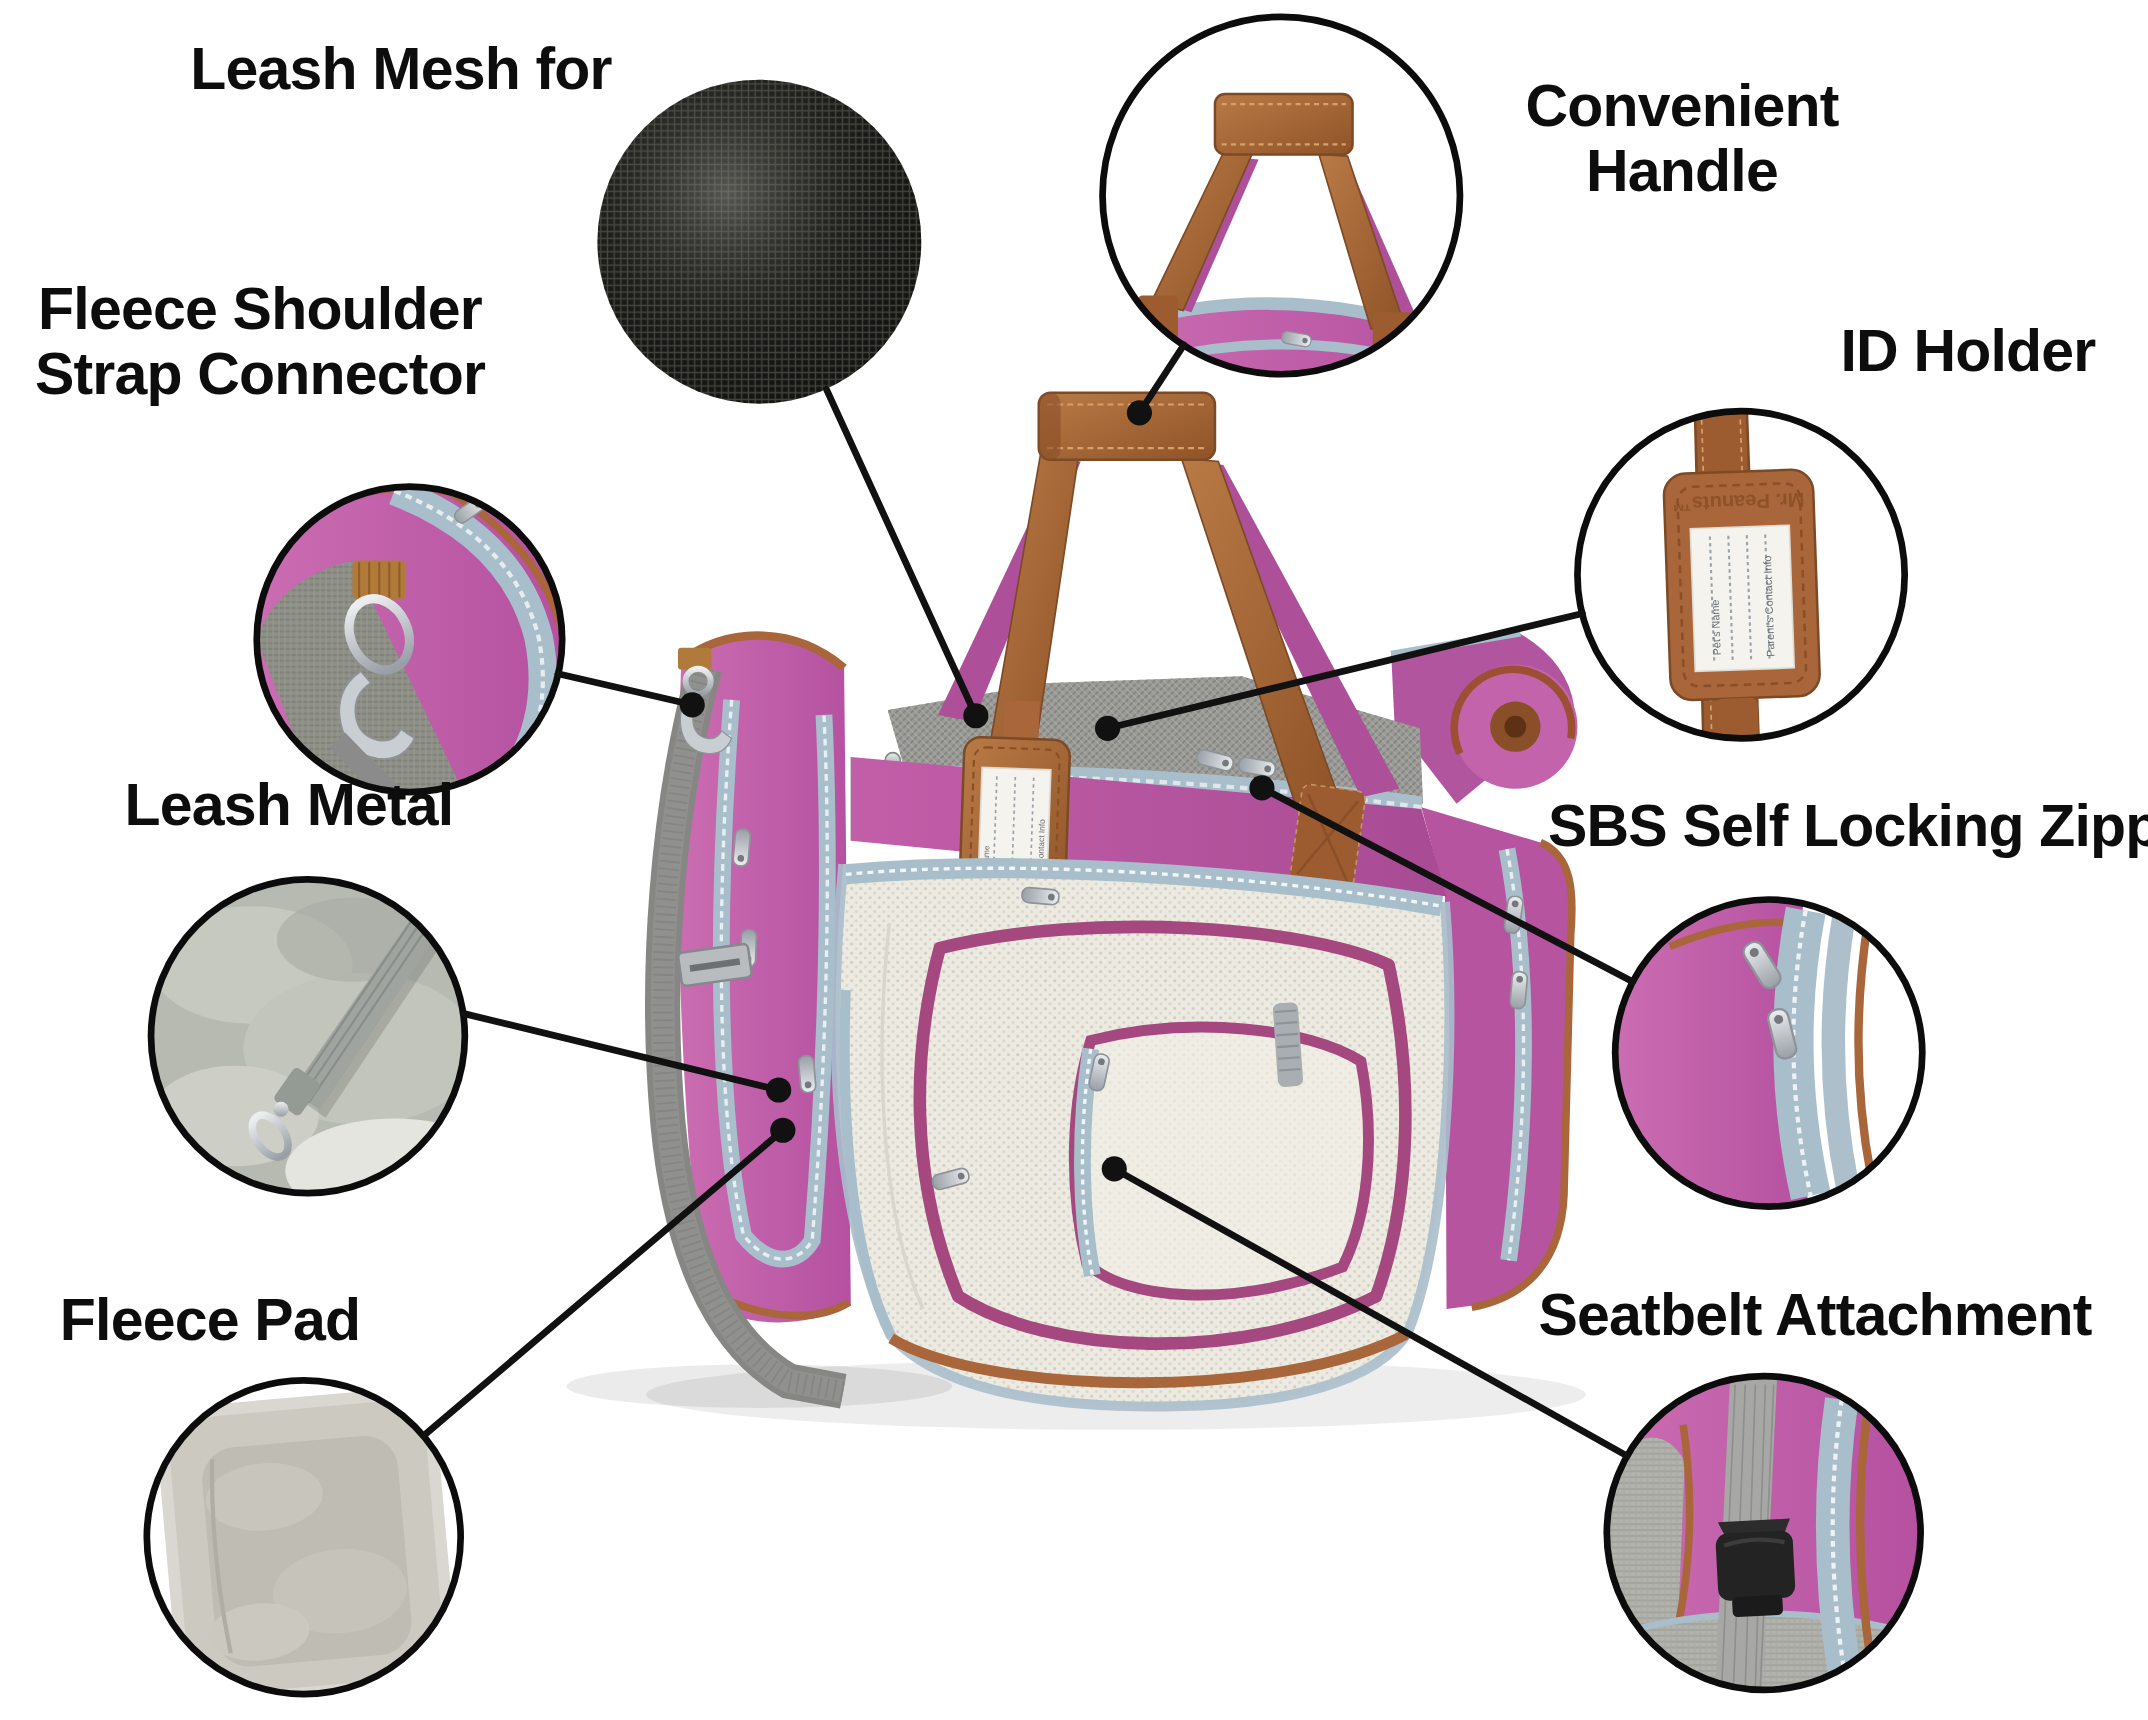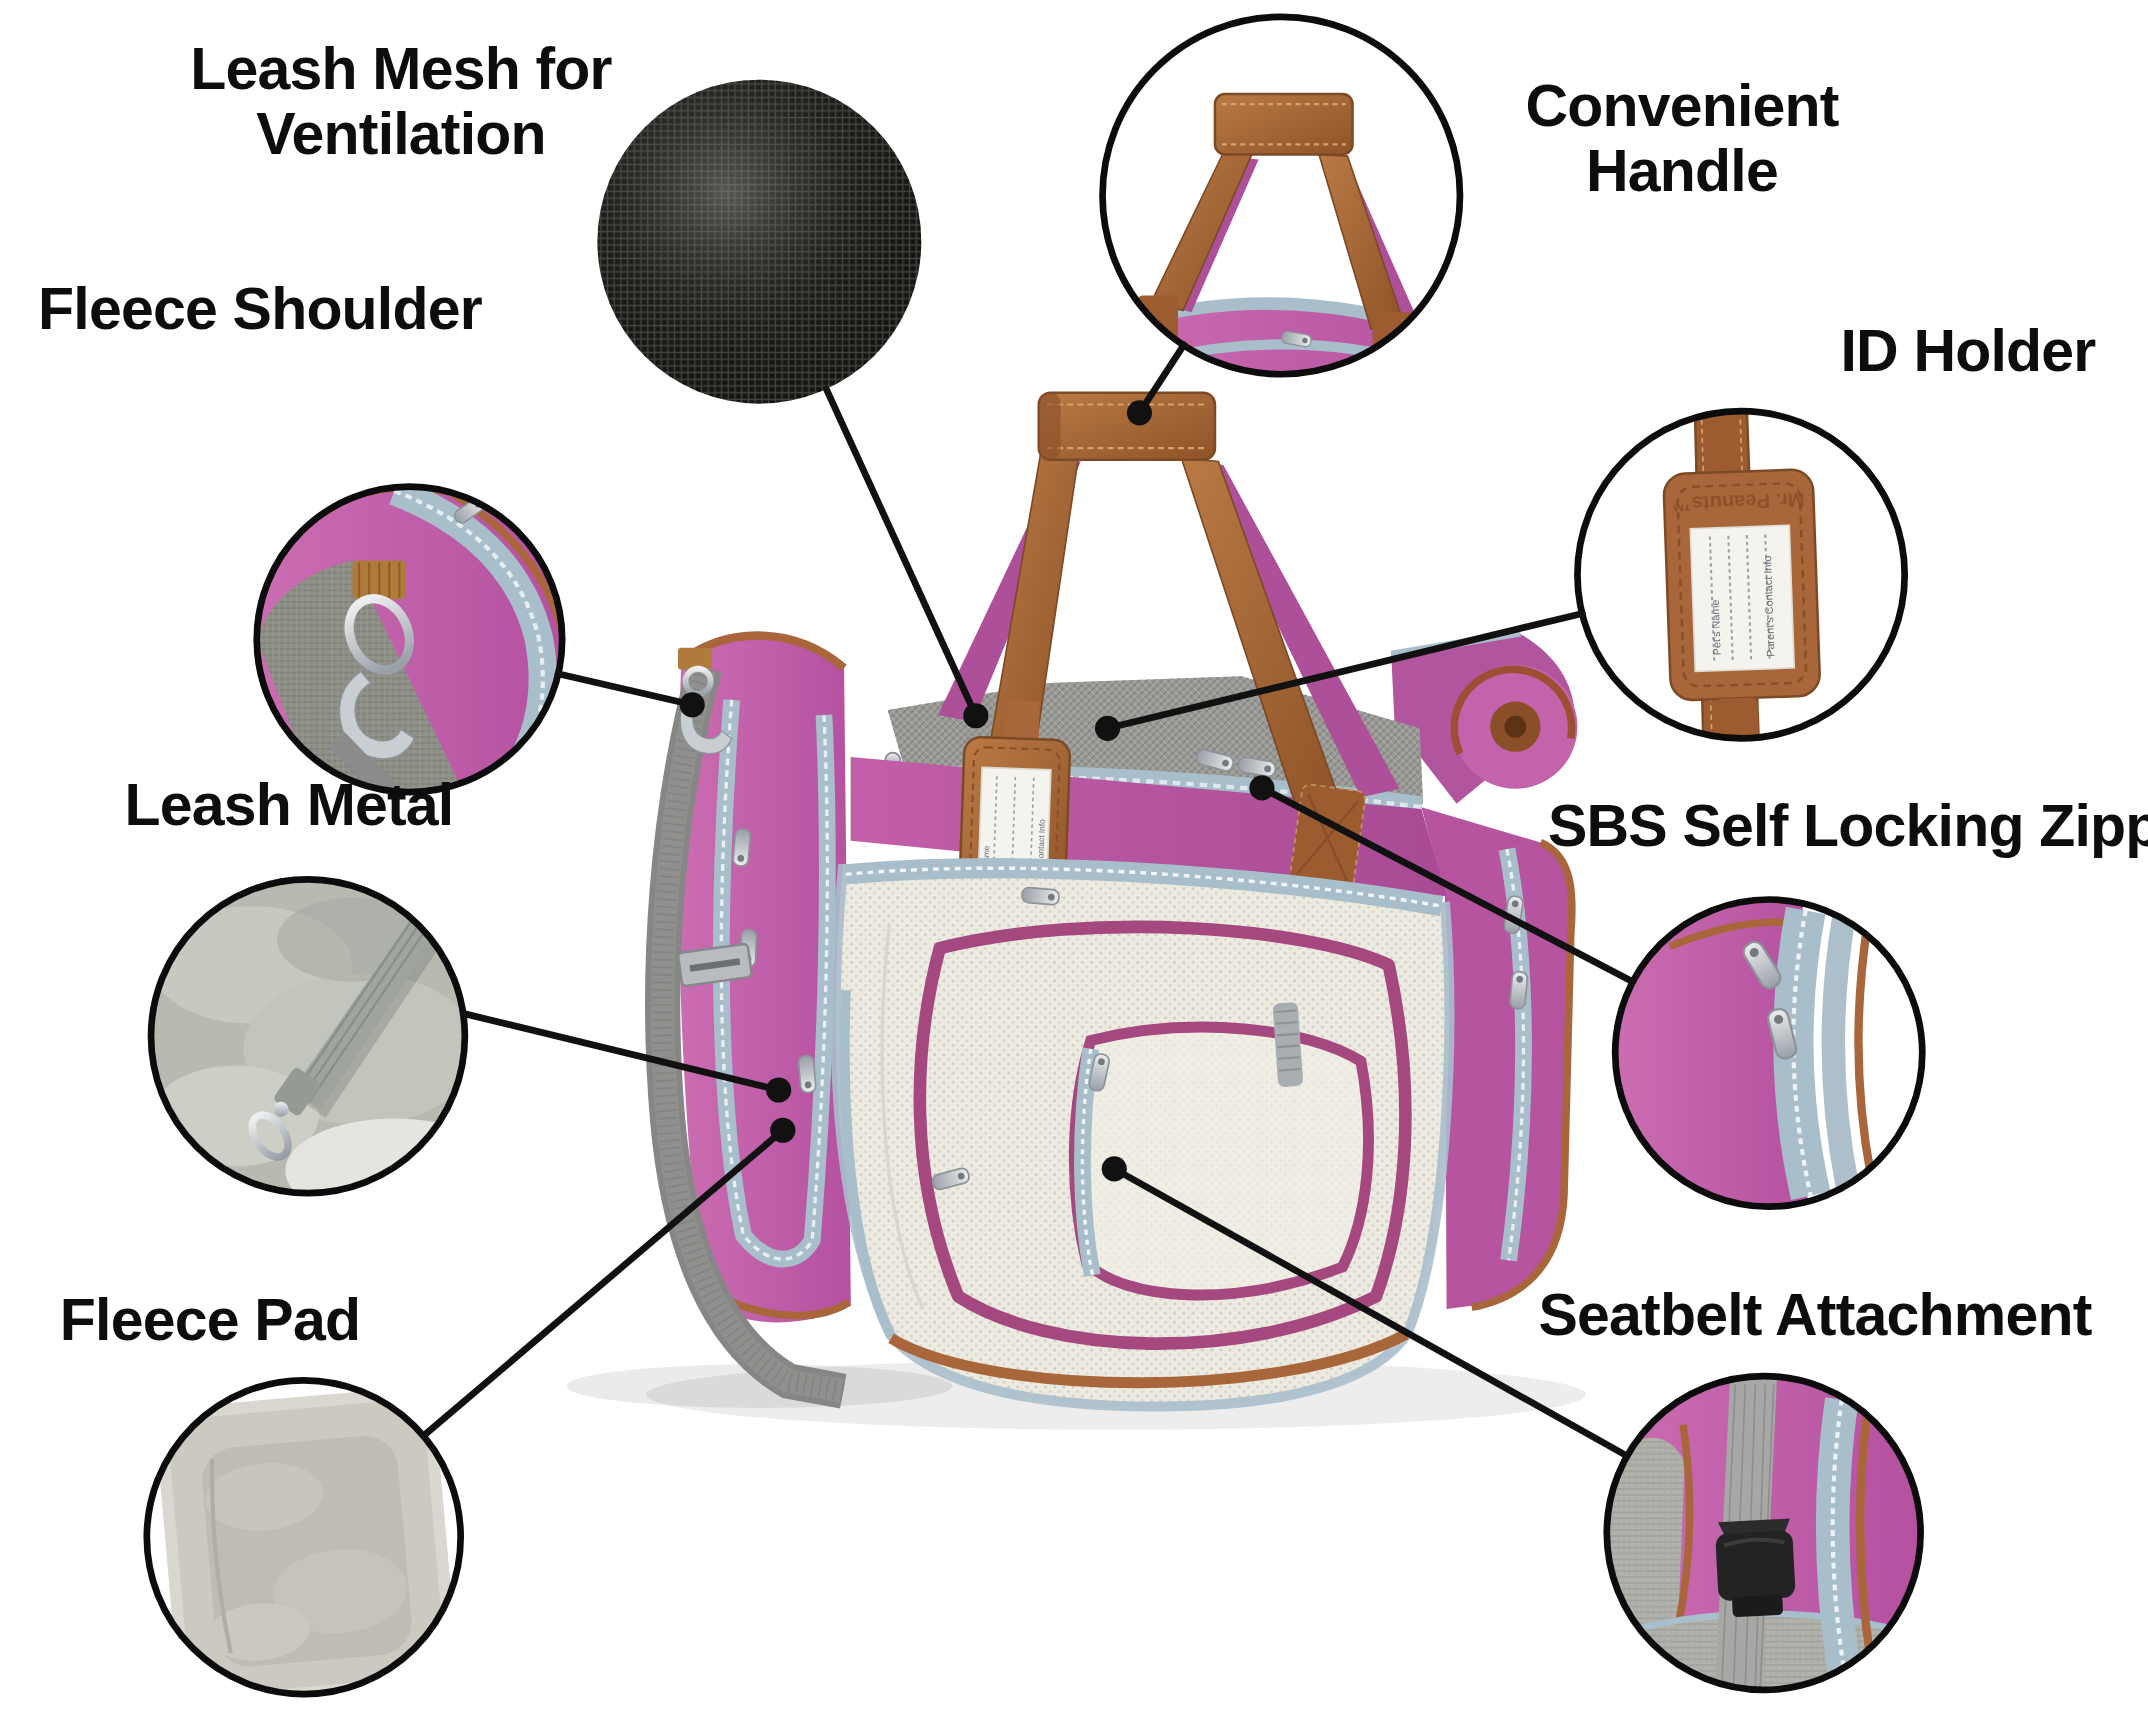--- a/index.html
+++ b/index.html
@@ -351,24 +351,24 @@
     <circle cx="825" cy="840" r="15"></circle>
     <circle cx="928" cy="1299" r="15"></circle>
     <circle cx="1504" cy="939" r="15"></circle>
     <circle cx="933" cy="1347" r="15"></circle>
     <circle cx="1328" cy="1393" r="15"></circle>
   </g>
 </svg>
 
 <div class="label" style="left:401px;top:37px">
   <span>Leash Mesh for</span>
-  <span>Ventilation</span>
 </div>
 <div class="label" style="left:260px;top:277px">
   <span>Fleece Shoulder</span>
+  <span>Strap Connector</span>
 </div>
 <div class="label one" style="left:1968px;top:322px">
   <span>ID Holder</span>
 </div>
 <div class="label" style="left:1682px;top:74px">
   <span>Convenient</span>
   <span>Handle</span>
 </div>
 <div class="label one" style="left:289px;top:776px">
   <span>Leash Metal</span>

